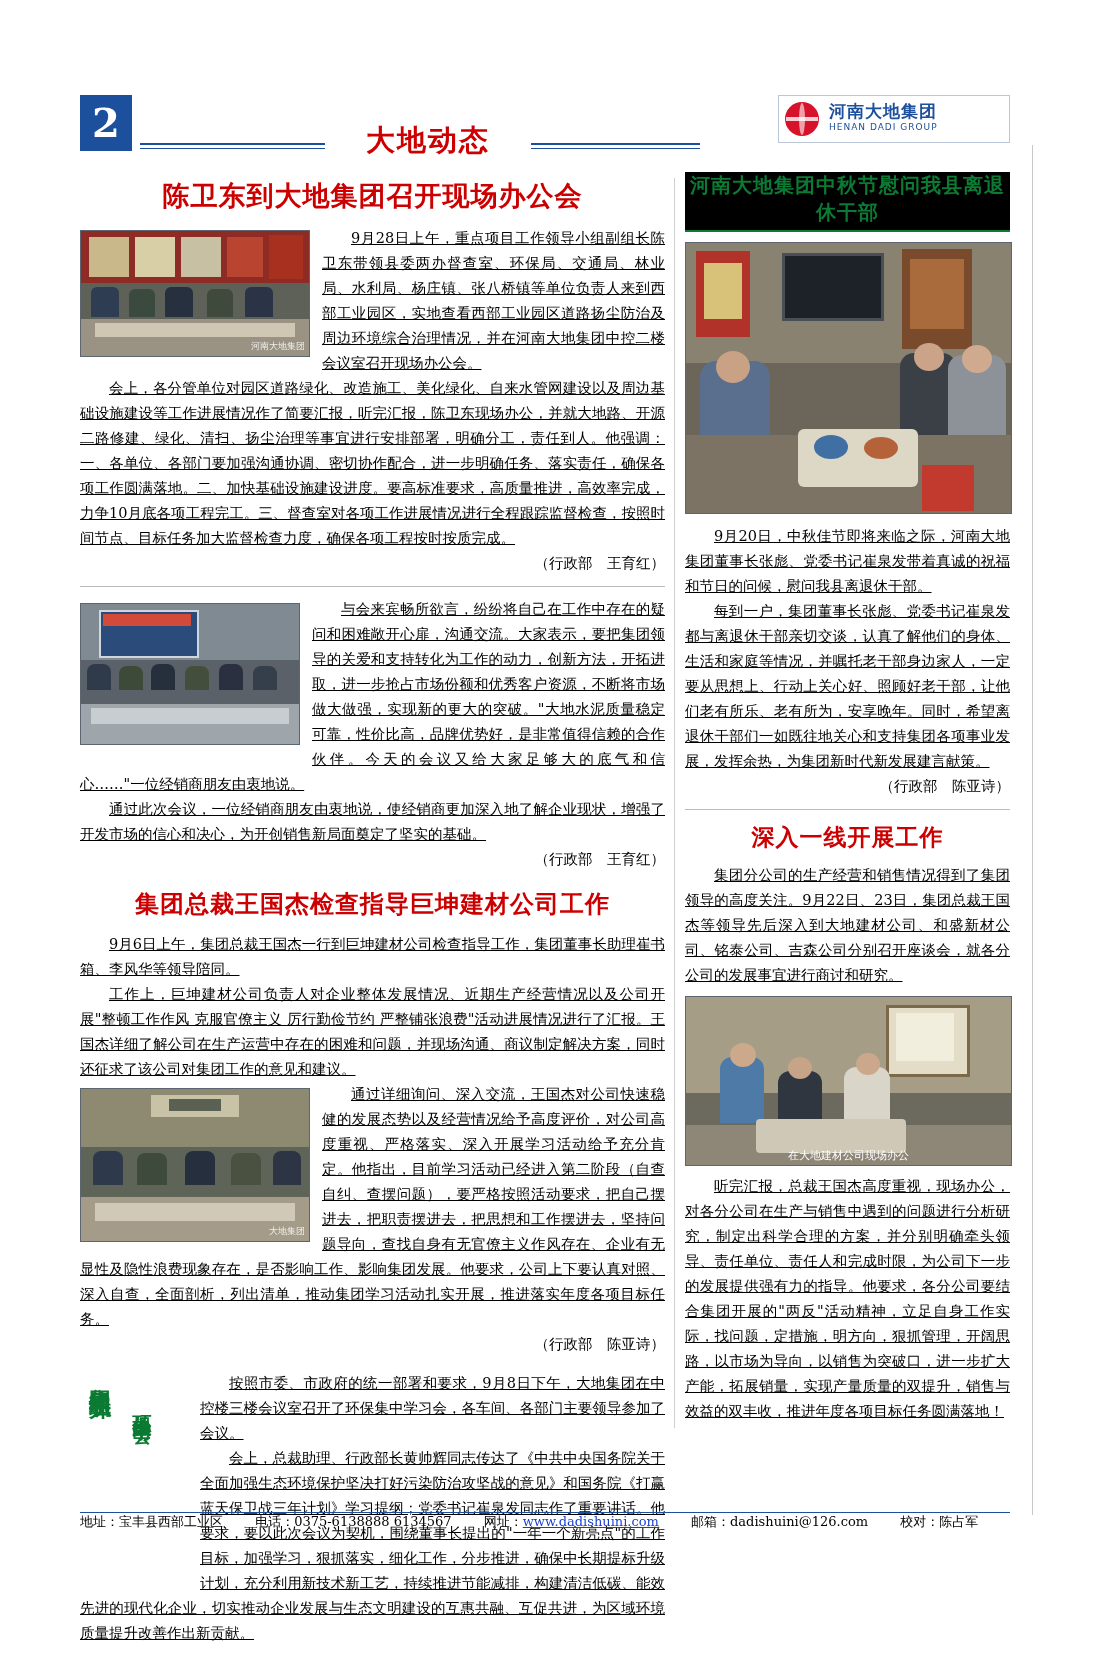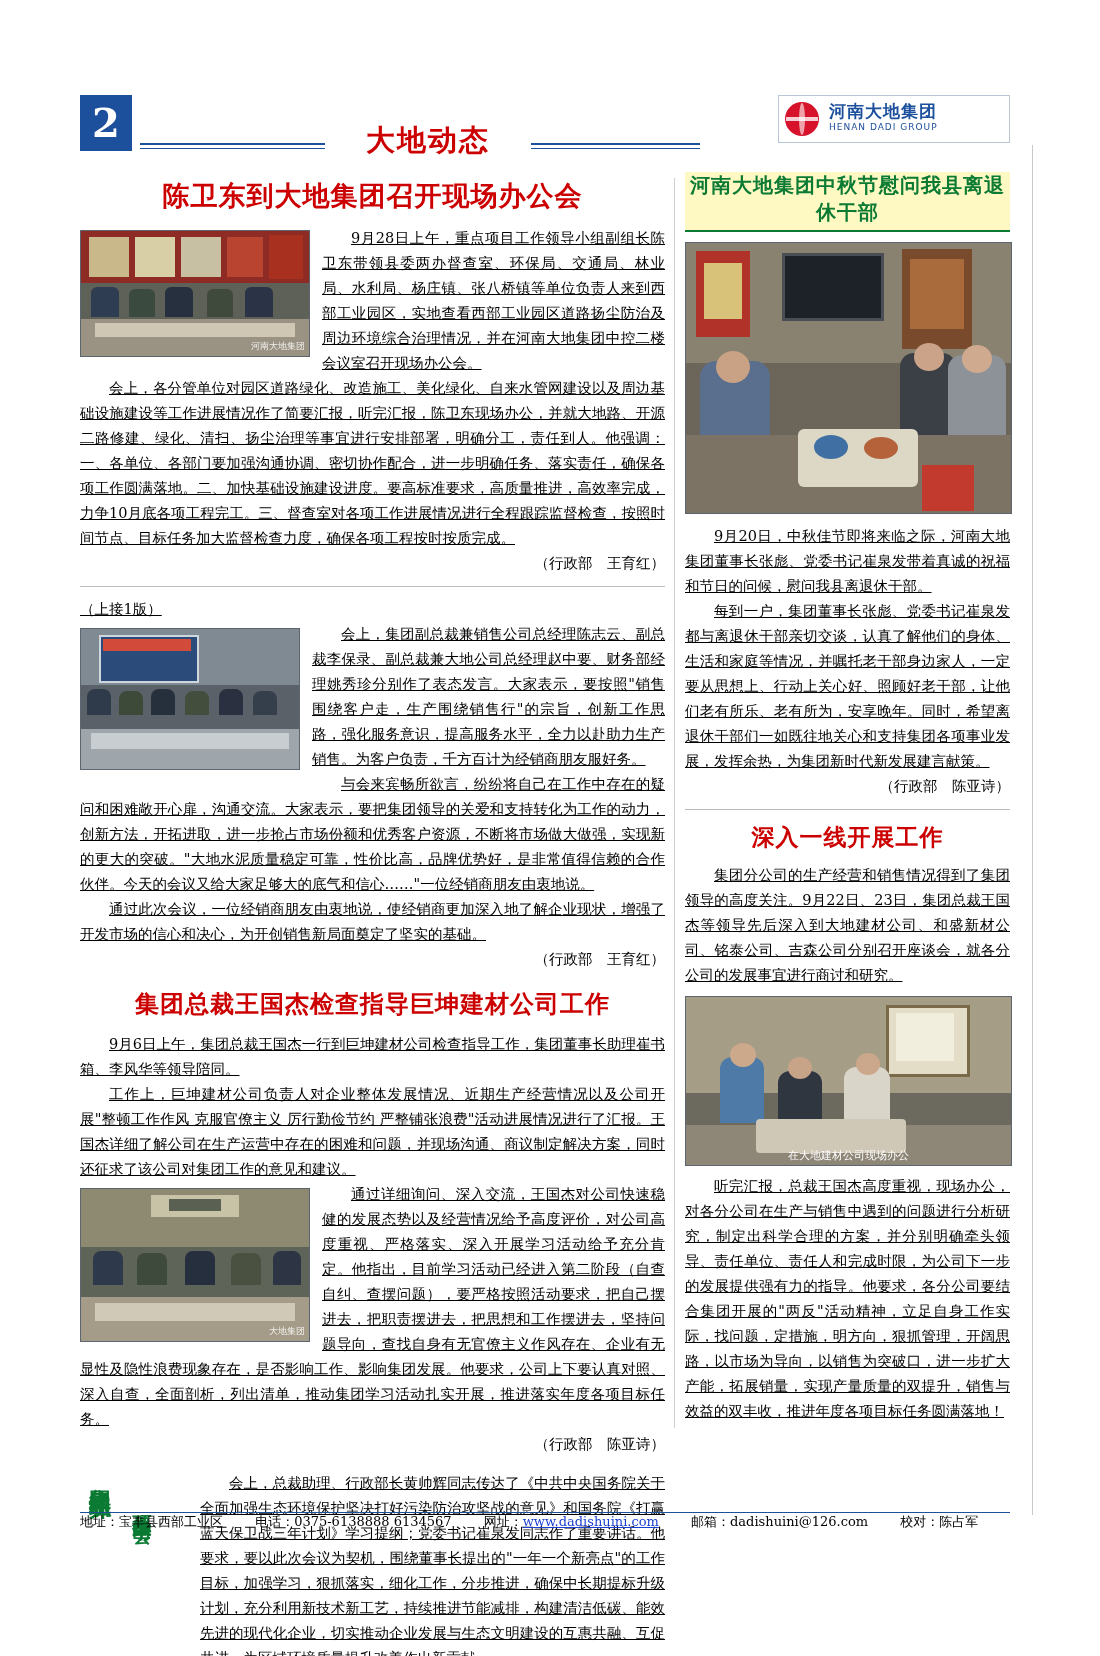--- a/index.html
+++ b/index.html
@@ -103,38 +103,36 @@
       <div class="sc" style="left:14px;top:92px;width:200px;height:14px;background:#cfc7b4;"></div>
       <div class="wm">河南大地集团</div>
     </div>
 
     <p class="ind">9月28日上午，重点项目工作领导小组副组长陈卫东带领县委两办督查室、环保局、交通局、林业局、水利局、杨庄镇、张八桥镇等单位负责人来到西部工业园区，实地查看西部工业园区道路扬尘防治及周边环境综合治理情况，并在河南大地集团中控二楼会议室召开现场办公会。</p>
     <p class="ind">会上，各分管单位对园区道路绿化、改造施工、美化绿化、自来水管网建设以及周边基础设施建设等工作进展情况作了简要汇报，听完汇报，陈卫东现场办公，并就大地路、开源二路修建、绿化、清扫、扬尘治理等事宜进行安排部署，明确分工，责任到人。他强调：一、各单位、各部门要加强沟通协调、密切协作配合，进一步明确任务、落实责任，确保各项工作圆满落地。二、加快基础设施建设进度。要高标准要求，高质量推进，高效率完成，力争10月底各项工程完工。三、督查室对各项工作进展情况进行全程跟踪监督检查，按照时间节点、目标任务加大监督检查力度，确保各项工程按时按质完成。</p>
     <div class="sig">（行政部　王育红）</div>
 
     <div class="hr-thin"></div>
 
-    <p>（上接1版）</p>
 
     <div class="photo" style="float:left;width:218px;height:140px;margin:6px 12px 4px 0;background:#6f7a84;">
       <div class="sc" style="left:0;top:0;width:218px;height:56px;background:#7f8a93;"></div>
       <div class="sc" style="left:18px;top:6px;width:96px;height:44px;background:#2b4b7a;border:2px solid #cfd6dd;"></div>
       <div class="sc" style="left:22px;top:10px;width:88px;height:12px;background:#d24b3a;"></div>
       <div class="sc" style="left:0;top:56px;width:218px;height:44px;background:#5a6168;"></div>
       <div class="sc" style="left:6px;top:60px;width:24px;height:26px;background:#2f3a4a;border-radius:8px 8px 0 0;"></div>
       <div class="sc" style="left:38px;top:62px;width:24px;height:24px;background:#3d4a39;border-radius:8px 8px 0 0;"></div>
       <div class="sc" style="left:70px;top:60px;width:24px;height:26px;background:#26303d;border-radius:8px 8px 0 0;"></div>
       <div class="sc" style="left:104px;top:62px;width:24px;height:24px;background:#444e3d;border-radius:8px 8px 0 0;"></div>
       <div class="sc" style="left:138px;top:60px;width:24px;height:26px;background:#2b3040;border-radius:8px 8px 0 0;"></div>
       <div class="sc" style="left:172px;top:62px;width:24px;height:24px;background:#353f4c;border-radius:8px 8px 0 0;"></div>
       <div class="sc" style="left:0;top:100px;width:218px;height:40px;background:#9fa6ab;"></div>
       <div class="sc" style="left:10px;top:104px;width:198px;height:16px;background:#c8cdd2;"></div>
     </div>
 
-    <p class="ind">会上，集团副总裁兼销售公司总经理陈志云、副总裁李保录、副总裁兼大地公司总经理赵中要、财务部经理姚秀珍分别作了表态发言。大家表示，要按照"销售围绕客户走，生产围绕销售行"的宗旨，创新工作思路，强化服务意识，提高服务水平，全力以赴助力生产销售。为客户负责，千方百计为经销商朋友服好务。</p>
     <p class="ind">与会来宾畅所欲言，纷纷将自己在工作中存在的疑问和困难敞开心扉，沟通交流。大家表示，要把集团领导的关爱和支持转化为工作的动力，创新方法，开拓进取，进一步抢占市场份额和优秀客户资源，不断将市场做大做强，实现新的更大的突破。"大地水泥质量稳定可靠，性价比高，品牌优势好，是非常值得信赖的合作伙伴。今天的会议又给大家足够大的底气和信心……"一位经销商朋友由衷地说。</p>
     <p class="ind">通过此次会议，一位经销商朋友由衷地说，使经销商更加深入地了解企业现状，增强了开发市场的信心和决心，为开创销售新局面奠定了坚实的基础。</p>
     <div class="sig">（行政部　王育红）</div>
 
     <h2 class="head-red small" style="margin-top:16px;">集团总裁王国杰检查指导巨坤建材公司工作</h2>
 
     <p class="ind">9月6日上午，集团总裁王国杰一行到巨坤建材公司检查指导工作，集团董事长助理崔书箱、李风华等领导陪同。</p>
     <p class="ind">工作上，巨坤建材公司负责人对企业整体发展情况、近期生产经营情况以及公司开展"整顿工作作风 克服官僚主义 厉行勤俭节约 严整铺张浪费"活动进展情况进行了汇报。王国杰详细了解公司在生产运营中存在的困难和问题，并现场沟通、商议制定解决方案，同时还征求了该公司对集团工作的意见和建议。</p>
 
     <div class="photo" style="float:left;width:228px;height:152px;margin:6px 12px 4px 0;background:#6d7468;">
@@ -153,29 +151,30 @@
     </div>
 
     <p class="ind">通过详细询问、深入交流，王国杰对公司快速稳健的发展态势以及经营情况给予高度评价，对公司高度重视、严格落实、深入开展学习活动给予充分肯定。他指出，目前学习活动已经进入第二阶段（自查自纠、查摆问题），要严格按照活动要求，把自己摆进去，把职责摆进去，把思想和工作摆进去，坚持问题导向，查找自身有无官僚主义作风存在、企业有无显性及隐性浪费现象存在，是否影响工作、影响集团发展。他要求，公司上下要认真对照、深入自查，全面剖析，列出清单，推动集团学习活动扎实开展，推进落实年度各项目标任务。</p>
     <div class="sig">（行政部　陈亚诗）</div>
 
     <div style="position:relative;margin-top:14px;">
       <div style="float:left;width:120px;height:220px;position:relative;">
         <div class="vtitle" style="position:absolute;left:6px;top:0;height:210px;">集团组织召开</div>
         <div class="vtitle green2" style="position:absolute;left:48px;top:28px;height:195px;">环保集中学习会</div>
       </div>
+      <p class="ind">按照市委、市政府的统一部署和要求，9月8日下午，大地集团在中控楼三楼会议室召开了环保集中学习会，各车间、各部门主要领导参加了会议。</p>
       <p class="ind">会上，总裁助理、行政部长黄帅辉同志传达了《中共中央国务院关于全面加强生态环境保护坚决打好污染防治攻坚战的意见》和国务院《打赢蓝天保卫战三年计划》学习提纲；党委书记崔泉发同志作了重要讲话。他要求，要以此次会议为契机，围绕董事长提出的"一年一个新亮点"的工作目标，加强学习，狠抓落实，细化工作，分步推进，确保中长期提标升级计划，充分利用新技术新工艺，持续推进节能减排，构建清洁低碳、能效先进的现代化企业，切实推动企业发展与生态文明建设的互惠共融、互促共进，为区域环境质量提升改善作出新贡献。</p>
 
     </div>
 
   </div>
 
   <div class="col-right">
 
-    <div style="background:#fef9c3;border-bottom:2px solid #0b7a33;padding-bottom:4px;margin-bottom:10px;">
+    <div style="background:#000000;border-bottom:2px solid #0b7a33;padding-bottom:4px;margin-bottom:10px;">
       <div class="rt-head-green">河南大地集团中秋节慰问我县离退休干部</div>
     </div>
 
     <div class="photo" style="width:325px;height:270px;background:#6f6a5e;margin-bottom:10px;">
       <div class="sc" style="left:0;top:0;width:325px;height:120px;background:#8a8270;"></div>
       <div class="sc" style="left:10px;top:8px;width:54px;height:86px;background:#b03228;"></div>
       <div class="sc" style="left:18px;top:20px;width:38px;height:56px;background:#d8c27a;"></div>
       <div class="sc" style="left:96px;top:10px;width:96px;height:62px;background:#1d2228;border:3px solid #4a4f55;"></div>
       <div class="sc" style="left:216px;top:6px;width:70px;height:100px;background:#7a4a2c;"></div>
       <div class="sc" style="left:224px;top:16px;width:54px;height:70px;background:#a96a3c;"></div>

